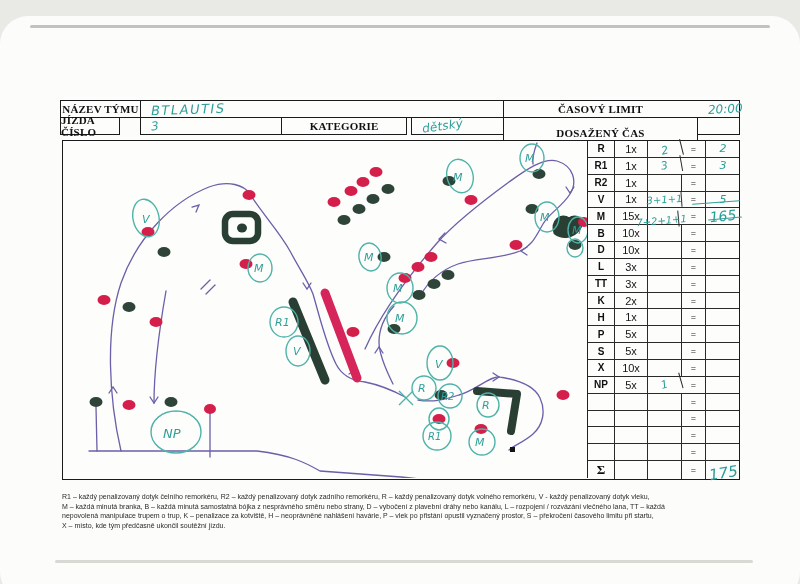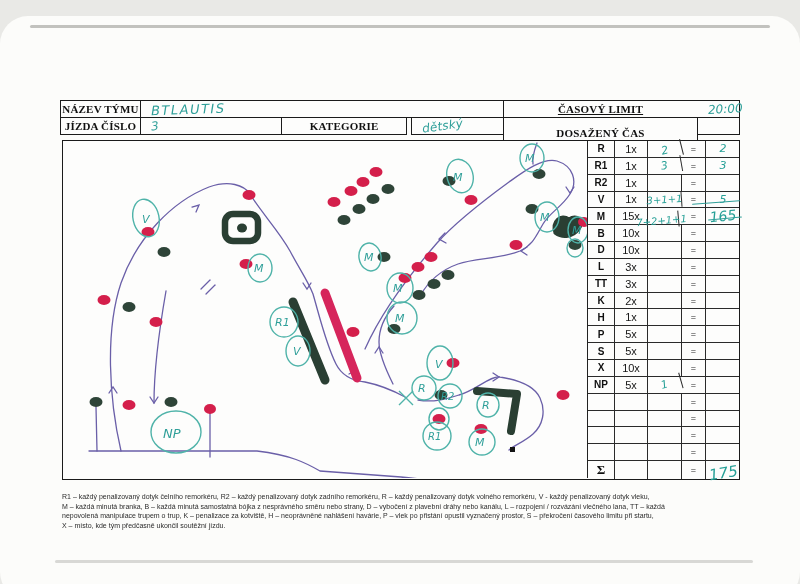--- a/index.html
+++ b/index.html
@@ -52,28 +52,28 @@
   <div class="scan-line" style="left:30px;top:9px;width:740px;height:3px;"></div>
   <div class="scan-line" style="left:55px;top:544px;width:698px;height:2.5px;opacity:.4;"></div>
 
   <div class="hdr">
     <div class="hcell" style="left:0;top:0;width:81px;height:18px;">
         <span>NÁZEV TÝMU</span>
       </div>
     <div class="hcell hval" style="left:79.6px;top:0;width:365px;height:18px;">
       <span class="hw" style="font-size:13px;letter-spacing:1.5px;transform:rotate(-2deg);">BTLAUTIS</span>
     </div>
-    <div class="hcell" style="left:443px;top:0;width:195px;height:18px;text-decoration:underline;">
+    <div class="hcell" style="left:443px;top:0;width:195px;height:18px;">
         <span>ČASOVÝ LIMIT</span>
       </div>
     <div class="hcell hval" style="left:636.6px;top:0;width:43.4px;height:18px;border-left:none;"></div>
 
     <div class="hw" style="position:absolute;left:648px;top:2px;font-size:12px;transform:rotate(-3deg);">20:00</div>
 
-    <div class="hcell" style="left:0;top:16.6px;width:81px;height:18px;">
+    <div class="hcell" style="left:0;top:16.6px;width:60px;height:18px;">
         <span>JÍZDA ČÍSLO</span>
       </div>
     <div class="hcell hval" style="left:79.6px;top:16.6px;width:143px;height:18px;">
       <span class="hw" style="font-size:12px;transform:rotate(-6deg);">3</span>
     </div>
     <div class="hcell" style="left:221.2px;top:16.6px;width:126px;height:18px;">
         <span>KATEGORIE</span>
       </div>
     <div class="hcell hval" style="left:350.8px;top:16.6px;width:93.6px;height:18px;">
       <span class="hw" style="font-size:12px;transform:rotate(-8deg);">dětský</span>

